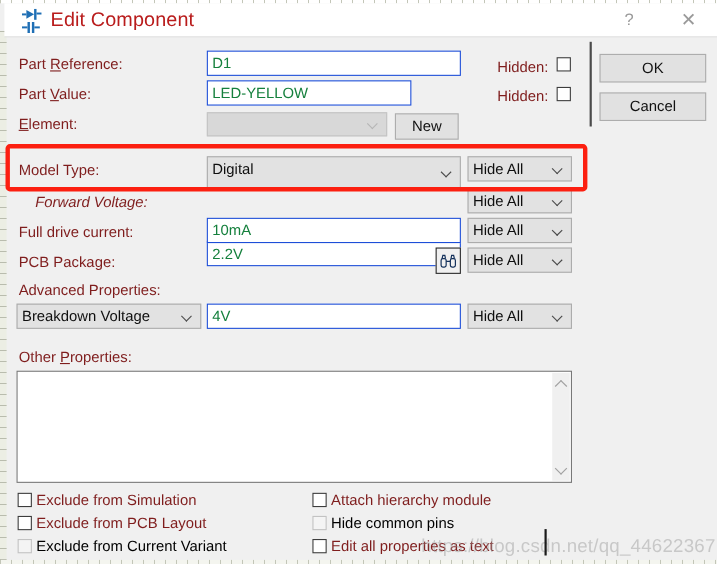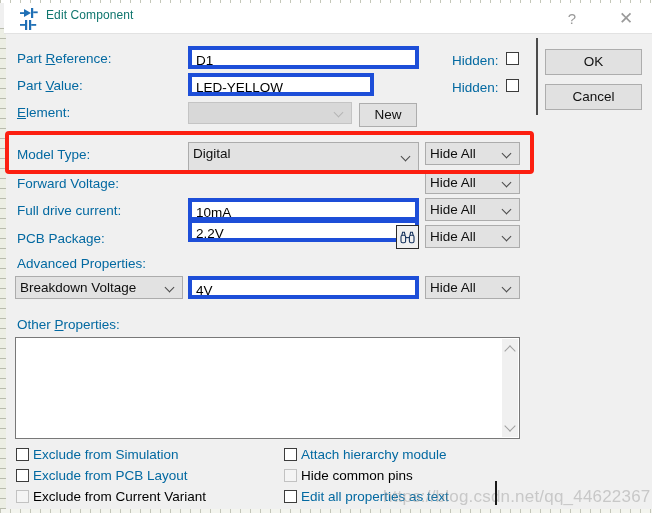--- a/index.html
+++ b/index.html
@@ -48,22 +48,22 @@
     background: #ffffff;
   }
   .title-icon {
     position: absolute;
     left: 16px; top: 5px;
     width: 20px; height: 22px;
   }
   .title-text {
     position: absolute;
     left: 42px; top: 5px;
-    font-size: 12px;
-    color: #0f766e;
+    font-size: 18px;
+    color: #b91c1c;
     letter-spacing: 0.1px;
     white-space: nowrap;
   }
   .tb-btn {
     position: absolute;
     top: 4px;
     width: 34px; height: 24px;
     color: #9a9a9a;
     font-size: 15px;
     text-align: center;
@@ -78,34 +78,34 @@
     position: absolute;
     left: 4px; top: 33px;
     width: 648px; height: 1px;
     background: #e2e2e2;
   }
 
   
   .lbl {
     position: absolute;
     font-size: 13.5px;
-    color: #0369a1;
+    color: #7f1d1d;
     white-space: nowrap;
     line-height: 16px;
   }
   .lbl u { text-decoration: underline; }
   .lbl.dis { color: #000000; }
 
   .txtfield {
     position: absolute;
     box-sizing: border-box;
     background: #ffffff;
-    border: 4px solid #1d4ed8;
+    border: 1px solid #1d4ed8;
     font-size: 13.5px;
-    color: #000000;
+    color: #15803d;
     padding: 0 4px;
     line-height: 21px;
     white-space: nowrap;
     overflow: hidden;
   }
 
   .combo {
     position: absolute;
     box-sizing: border-box;
     background: #e2e2e2;
@@ -285,21 +285,21 @@
   <div class="lbl" style="left:17px; top:147px;">Model Type:</div>
   <div class="combo" style="left:188px; top:142px; width:231px; height:29px;">
     <span>Digital</span>
     <span class="arrow"></span>
   </div>
   <div class="combo" style="left:425px; top:142px; width:95px; height:23px;">
     <span>Hide All</span>
     <span class="arrow"></span>
   </div>
 
-  <div class="lbl" style="left:17px; top:176px;">Forward Voltage:</div>
+  <div class="lbl" style="left:32px; top:176px;font-style:italic;">Forward Voltage:</div>
   <div class="txtfield" style="left:188px; top:171px; width:231px; height:23px;margin-top:48px;">2.2V</div>
   <div class="combo" style="left:425px; top:171px; width:95px; height:23px;">
     <span>Hide All</span>
     <span class="arrow"></span>
   </div>
 
   <div class="lbl" style="left:17px; top:203px;">Full drive current:</div>
   <div class="txtfield" style="left:188px; top:198px; width:231px; height:23px;">10mA</div>
   <div class="combo" style="left:425px; top:198px; width:95px; height:23px;">
     <span>Hide All</span>

